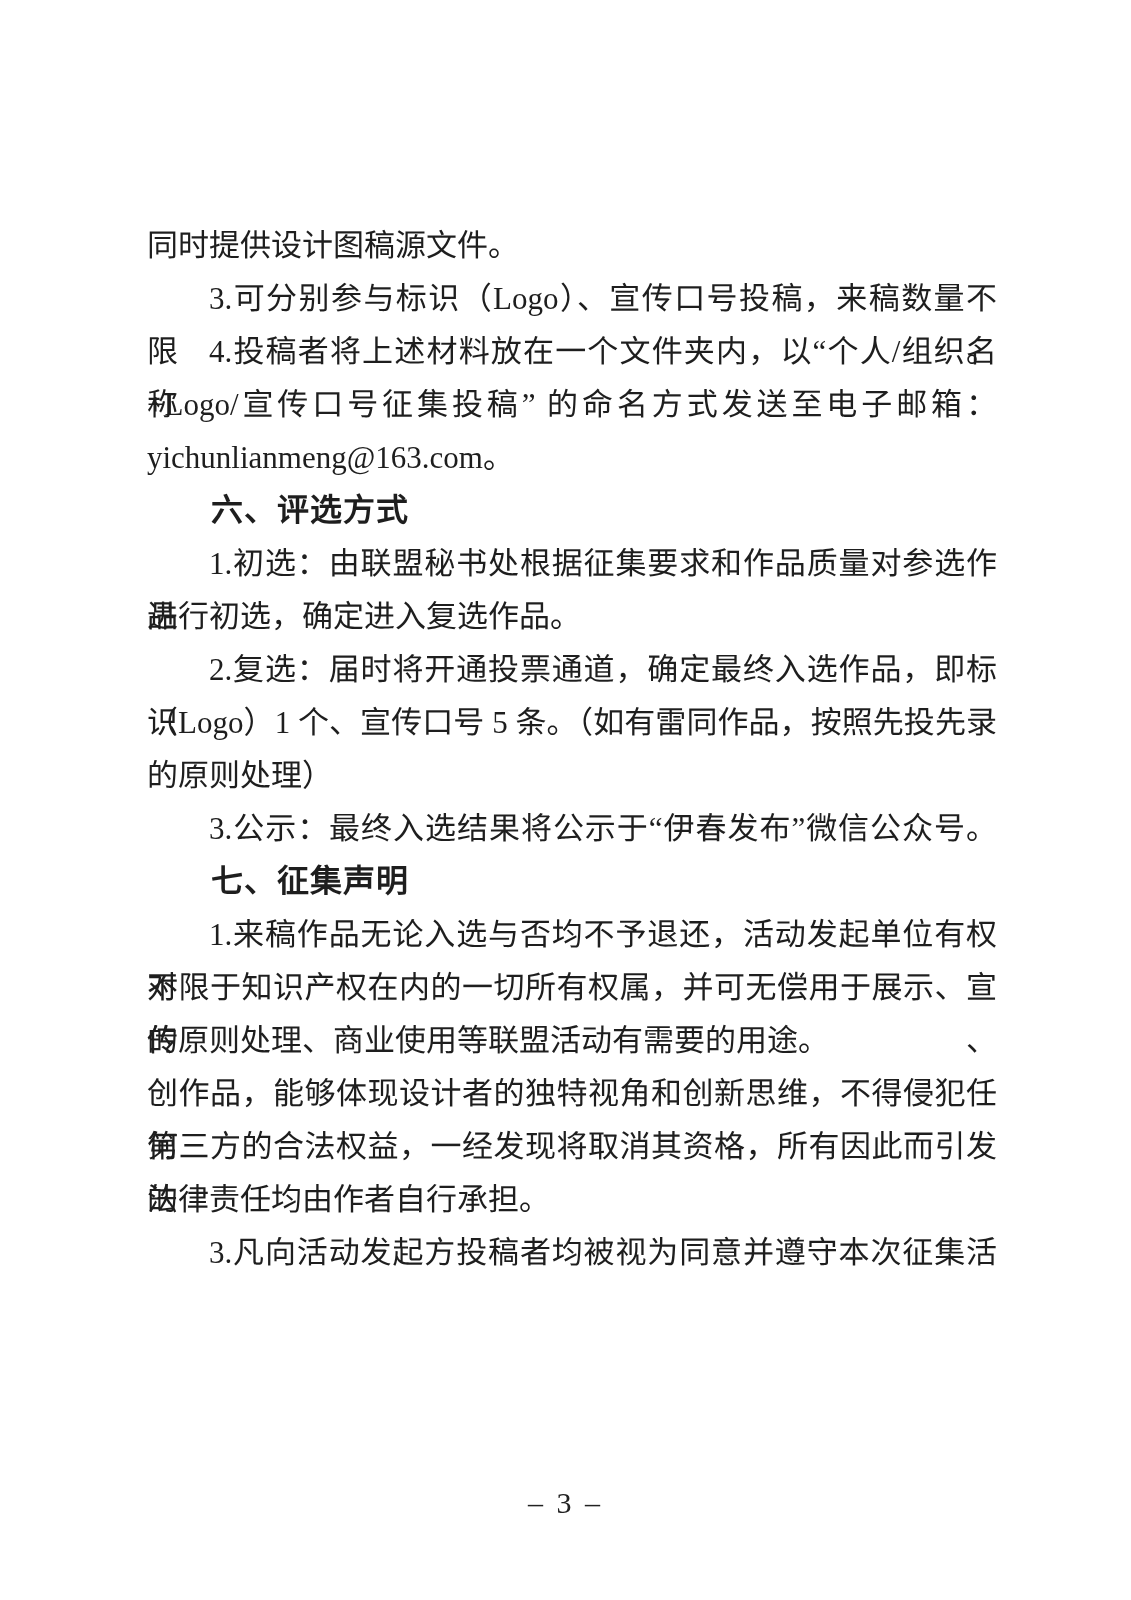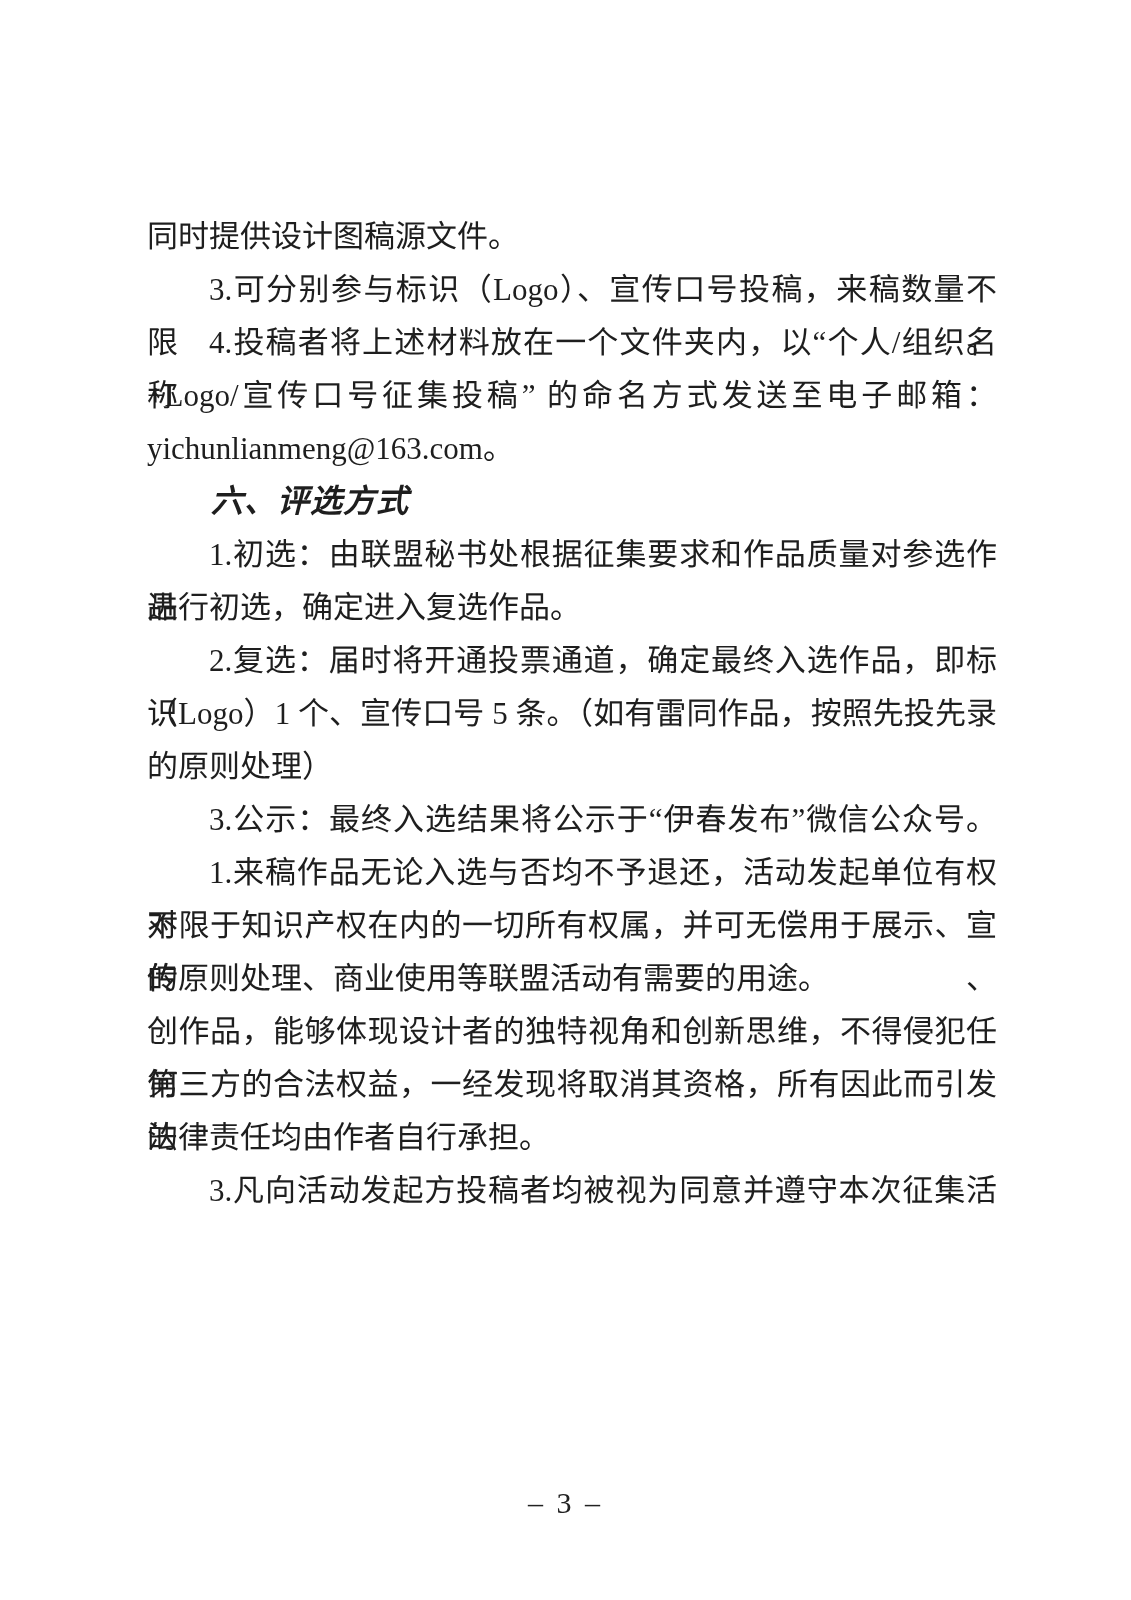--- a/index.html
+++ b/index.html
@@ -14,21 +14,21 @@
     height: 1600px;
     margin: 0 auto;
     background: #ffffff;
     overflow: hidden;
     color: #1e1e1e;
     font-family: "Liberation Serif", "DejaVu Serif", serif;
   }
   .text-block {
     position: absolute;
     left: 147px;
-    top: 210px;
+    top: 219px;
     width: 850px;
   }
   .line {
     height: 53px;
     line-height: 53px;
     font-size: 31px;
     white-space: normal;
     overflow: visible;
   }
   .line.j {
@@ -37,21 +37,20 @@
     text-justify: inter-character;
   }
   .line.ind {
     text-indent: 2em;
   }
   .line.hd {
     font-family: "Liberation Sans", "DejaVu Sans", sans-serif;
     font-weight: 700;
     font-size: 32px;
     letter-spacing: 1px;
-    font-style: italic;
   }
   .page-number {
     position: absolute;
     left: 0;
     top: 1476px;
     width: 100%;
     height: 53px;
     line-height: 53px;
     text-align: center;
     font-size: 30px;
@@ -69,20 +68,21 @@
       <div class="line j ind">4.投稿者将上述材料放在一个文件夹内，以“个人/组织名称</div>
       <div class="line j">+Logo/宣传口号征集投稿” 的命名方式发送至电子邮箱：</div>
       <div class="line">yichunlianmeng@163.com。</div>
       <div class="line ind hd">六、评选方式</div>
       <div class="line j ind">1.初选：由联盟秘书处根据征集要求和作品质量对参选作品</div>
       <div class="line">进行初选，确定进入复选作品。</div>
       <div class="line j ind">2.复选：届时将开通投票通道，确定最终入选作品，即标识</div>
       <div class="line j">（Logo）1 个、宣传口号 5 条。（如有雷同作品，按照先投先录</div>
       <div class="line">的原则处理）</div>
       <div class="line j ind">3.公示：最终入选结果将公示于“伊春发布”微信公众号。</div>
+      <div class="line ind hd">七、征集声明</div>
       <div class="line j ind">1.来稿作品无论入选与否均不予退还，活动发起单位有权对</div>
       <div class="line j">不限于知识产权在内的一切所有权属，并可无偿用于展示、宣传、</div>
       <div class="line">的原则处理、商业使用等联盟活动有需要的用途。</div>
       <div class="line j">创作品，能够体现设计者的独特视角和创新思维，不得侵犯任何</div>
       <div class="line j">第三方的合法权益，一经发现将取消其资格，所有因此而引发的</div>
       <div class="line">法律责任均由作者自行承担。</div>
       <div class="line j ind">3.凡向活动发起方投稿者均被视为同意并遵守本次征集活</div>
     </div>
   <div class="page-number">– 3 –</div>
 </div>

